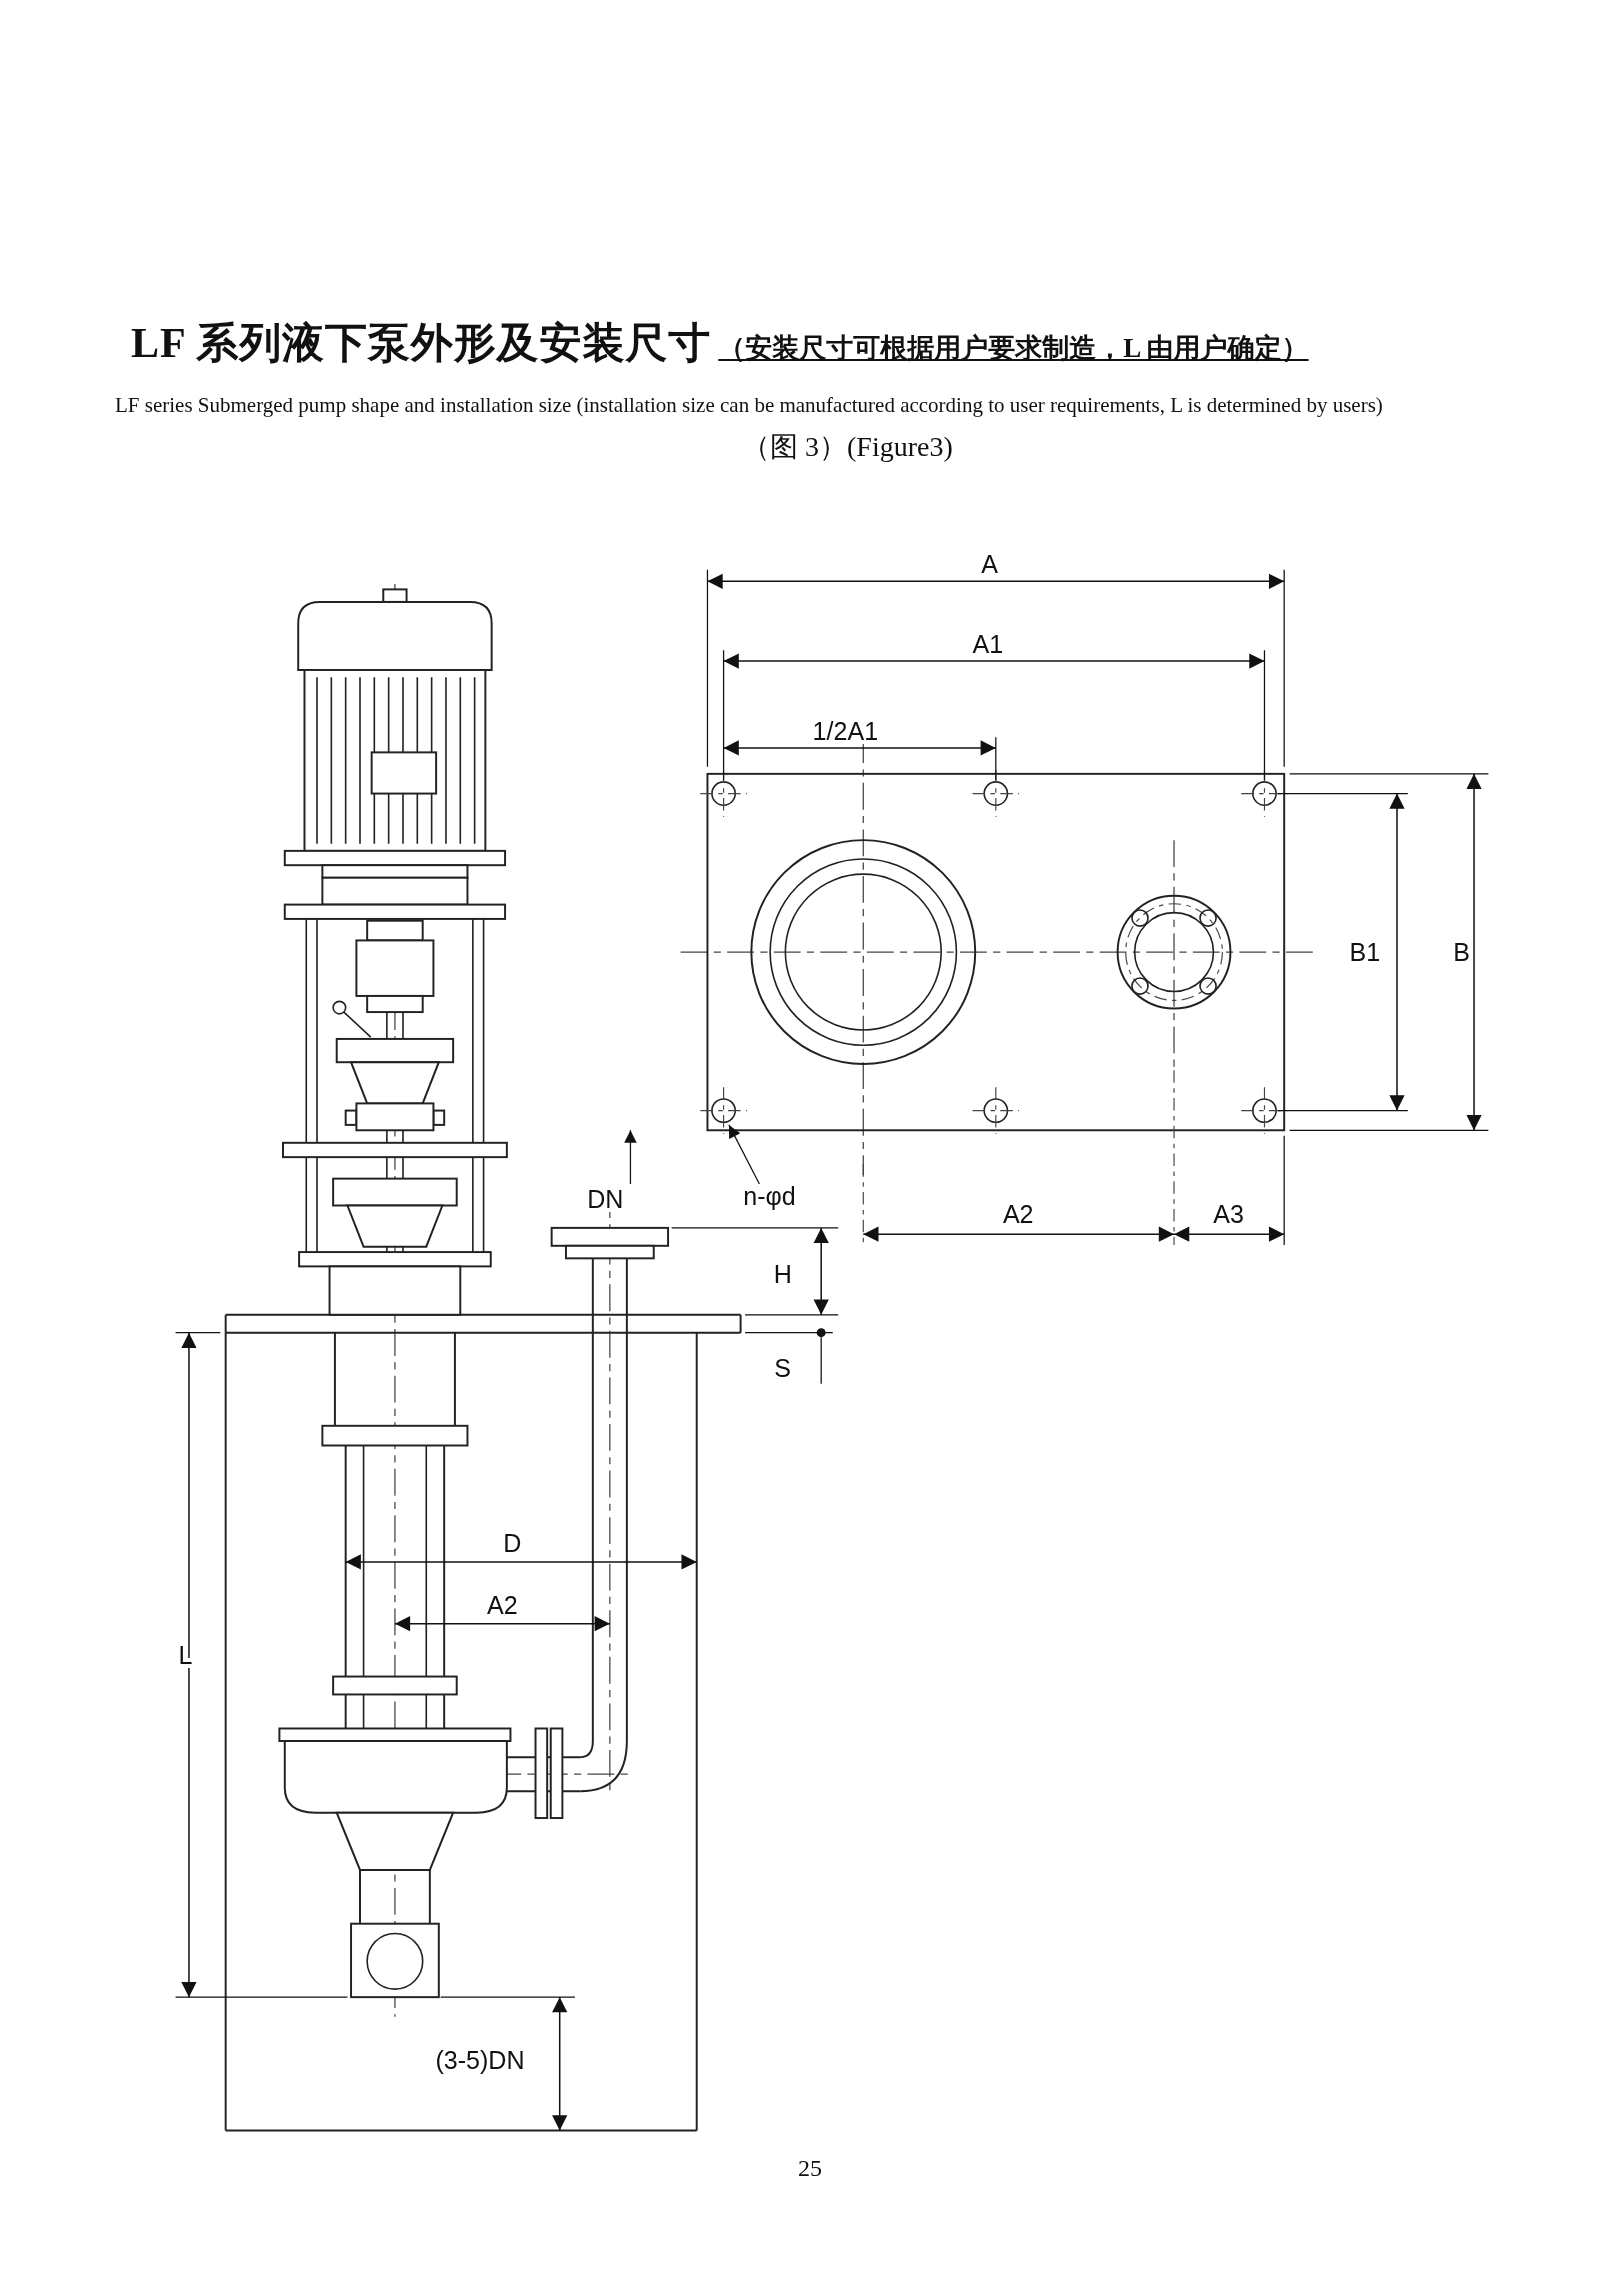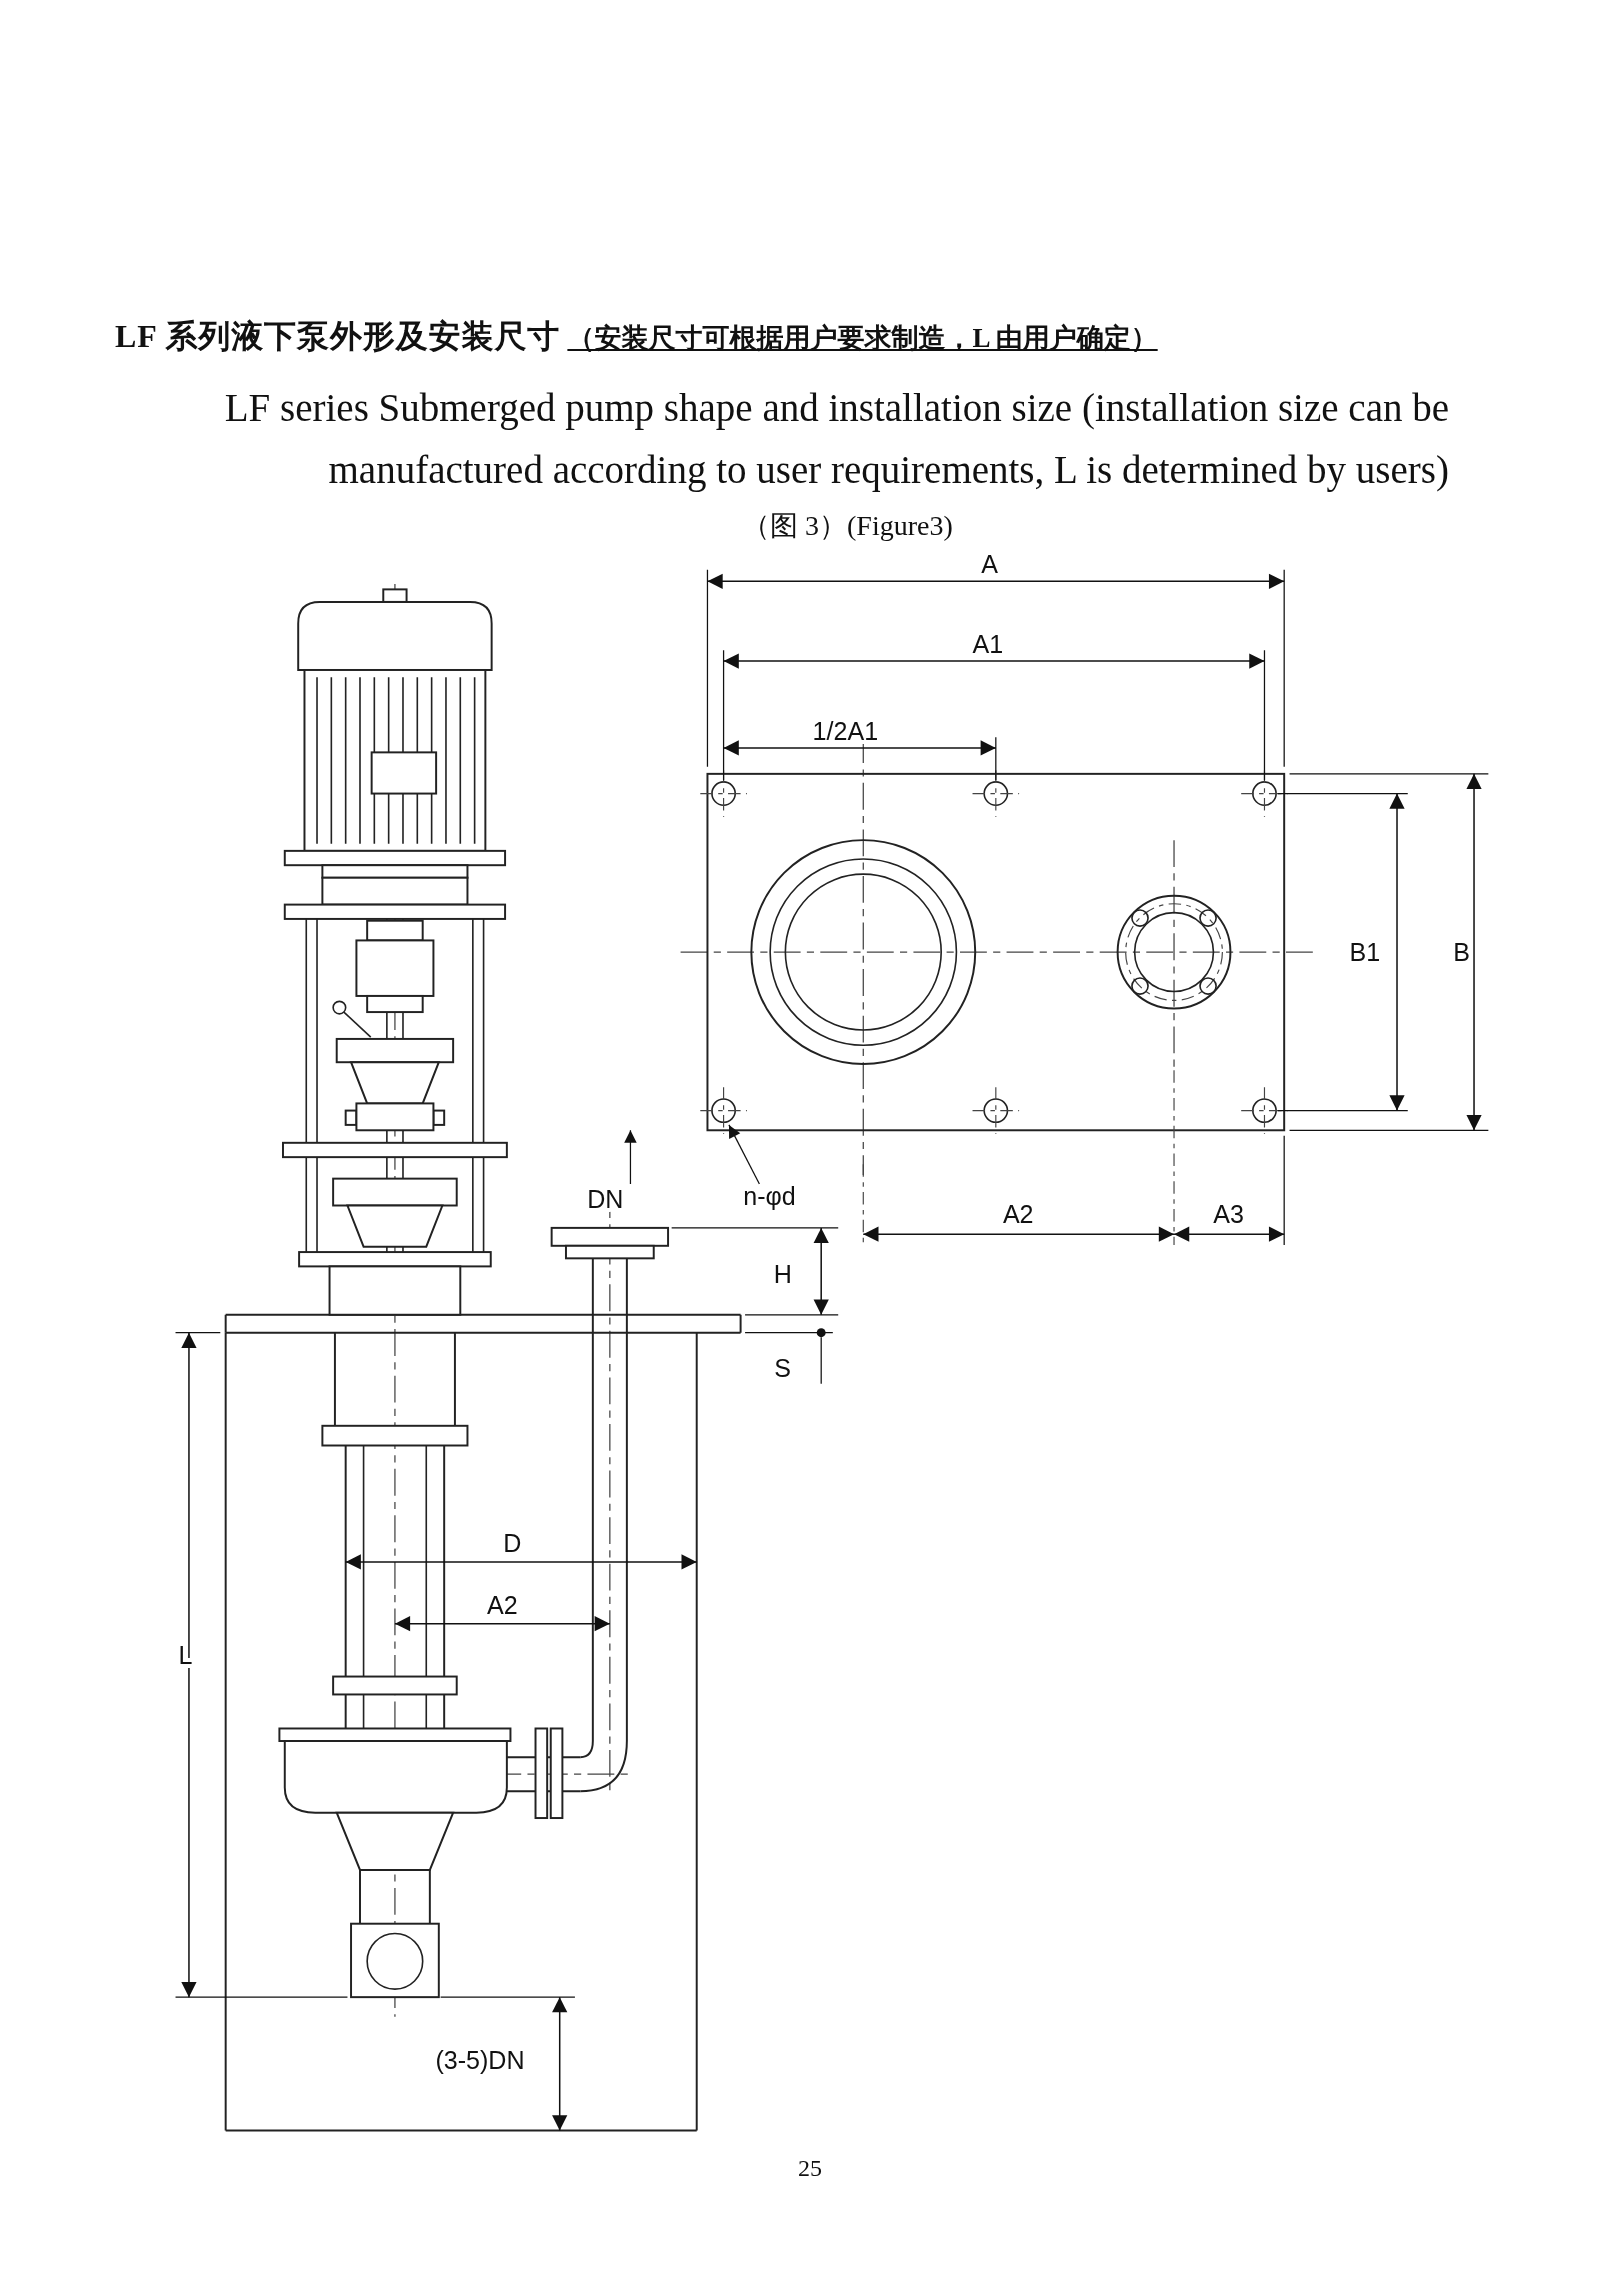--- a/index.html
+++ b/index.html
@@ -3,23 +3,23 @@
 <meta charset="utf-8">
 <style>
   html,body{margin:0;padding:0;background:#9a9a9a;}
   .page{
     position:relative;width:1620px;height:2291px;background:#ffffff;
     margin:0 auto;overflow:hidden;color:#111;
     font-family:"Liberation Serif",serif;
   }
   .header{position:absolute;left:115px;top:315px;width:1402px;}
   .title-line{display:flex;align-items:baseline;gap:7.2px;white-space:nowrap;}
-  .title-main{font-size:32px;font-weight:bold;letter-spacing:0.9px;}
+  .title-main{font-size:42px;font-weight:bold;letter-spacing:0.9px;margin-left:16px;}
   .title-note{font-size:27px;font-weight:bold;text-decoration:underline;}
-  .subtitle{margin:18px 0 0 17px;font-size:39px;line-height:1.6;width:1317px;text-align:right;}
+  .subtitle{margin:18px 0 0 0;font-size:21px;line-height:1.6;width:1317px;}
   .figure-caption{margin:5.4px 0 0 0;padding-left:627px;font-size:28px;font-weight:normal;}
   .page-number{position:absolute;top:2155px;left:0;width:100%;text-align:center;font-size:24px;}
 
   svg.drawing{position:absolute;left:0;top:0;}
   .ln{stroke:#222;stroke-width:2.2;fill:none;}
   .ln2{stroke:#222;stroke-width:1.8;fill:none;}
   .fw{fill:#ffffff;}
   .cl{stroke:#444;stroke-width:1.4;fill:none;stroke-dasharray:30 7 8 7;}
   .ch{stroke:#444;stroke-width:1.3;fill:none;stroke-dasharray:14 6 5 6;}
   .dim{stroke:#111;stroke-width:1.7;fill:none;}

